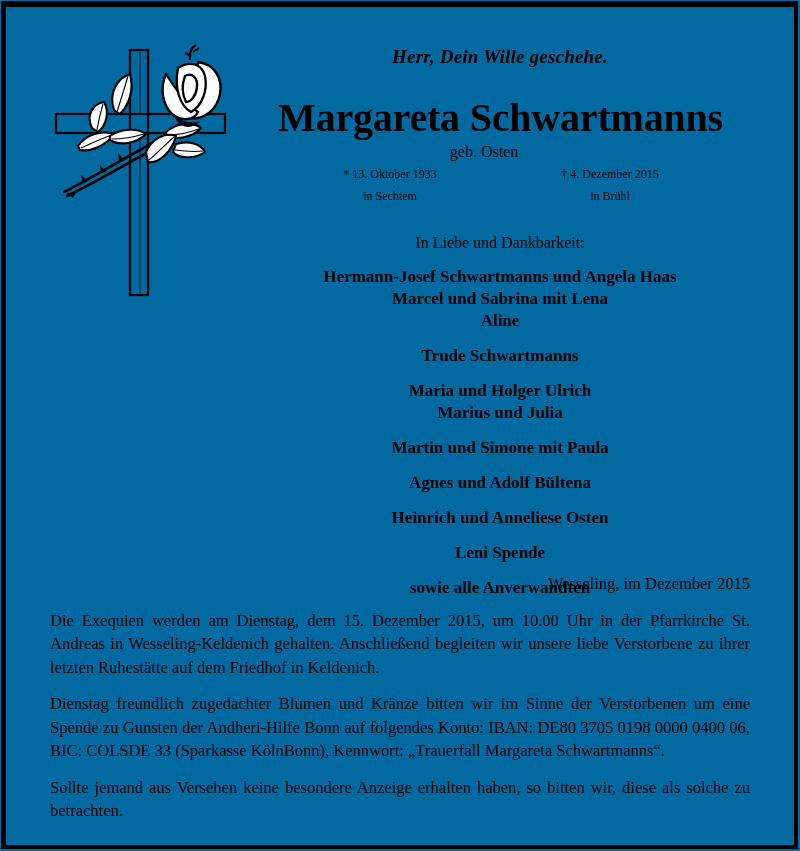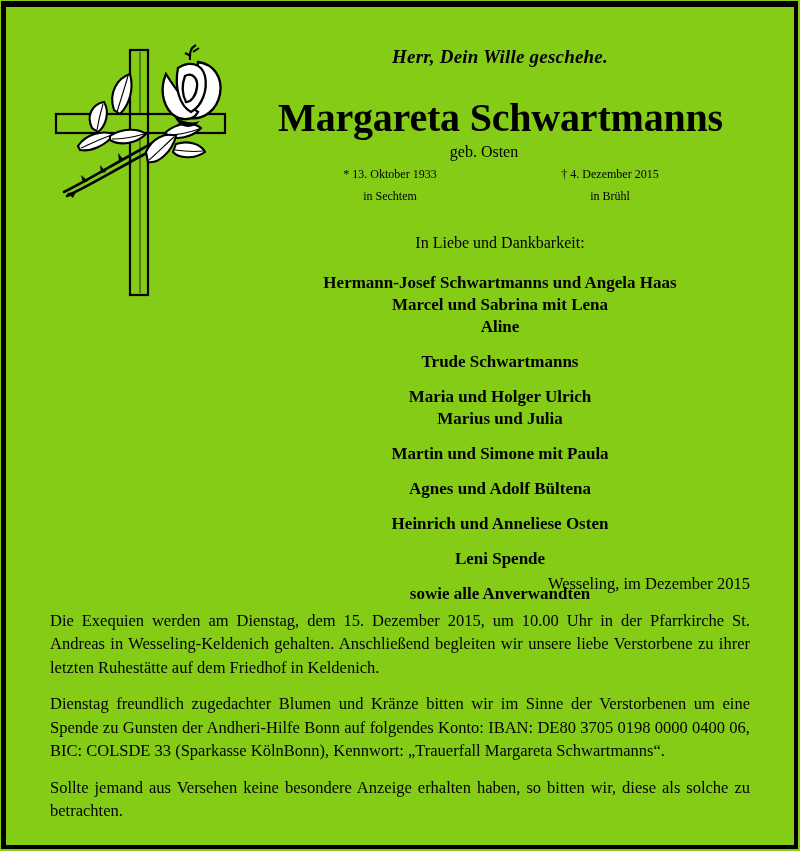--- a/index.html
+++ b/index.html
@@ -13,21 +13,21 @@
     font-family: "Liberation Serif", "DejaVu Serif", serif;
     color: #000000;
     -webkit-font-smoothing: antialiased;
   }
 
   #page {
     position: relative;
     width: 800px;
     height: 851px;
     box-sizing: border-box;
-    background: #84cc16;
+    background: #0369a1;
     overflow: hidden;
     text-decoration: underline;
   }
 
   
   #frame {
     position: absolute;
     left: 1px;
     top: 1px;
     width: 797px;
@@ -112,21 +112,21 @@
   .family {
     position: absolute;
     left: 200px;
     top: 234px;
     width: 600px;
     text-align: center;
   }
   .family .intro {
     font-size: 16px;
     font-weight: normal;
-    margin-bottom: 20px;
+    margin-bottom: 14px;
   }
   .fam-group {
     margin-bottom: 13px;
   }
   .fam-group:last-child { margin-bottom: 0; }
   .fam-line {
     font-size: 17px;
     font-weight: bold;
     line-height: 22px;
   }

